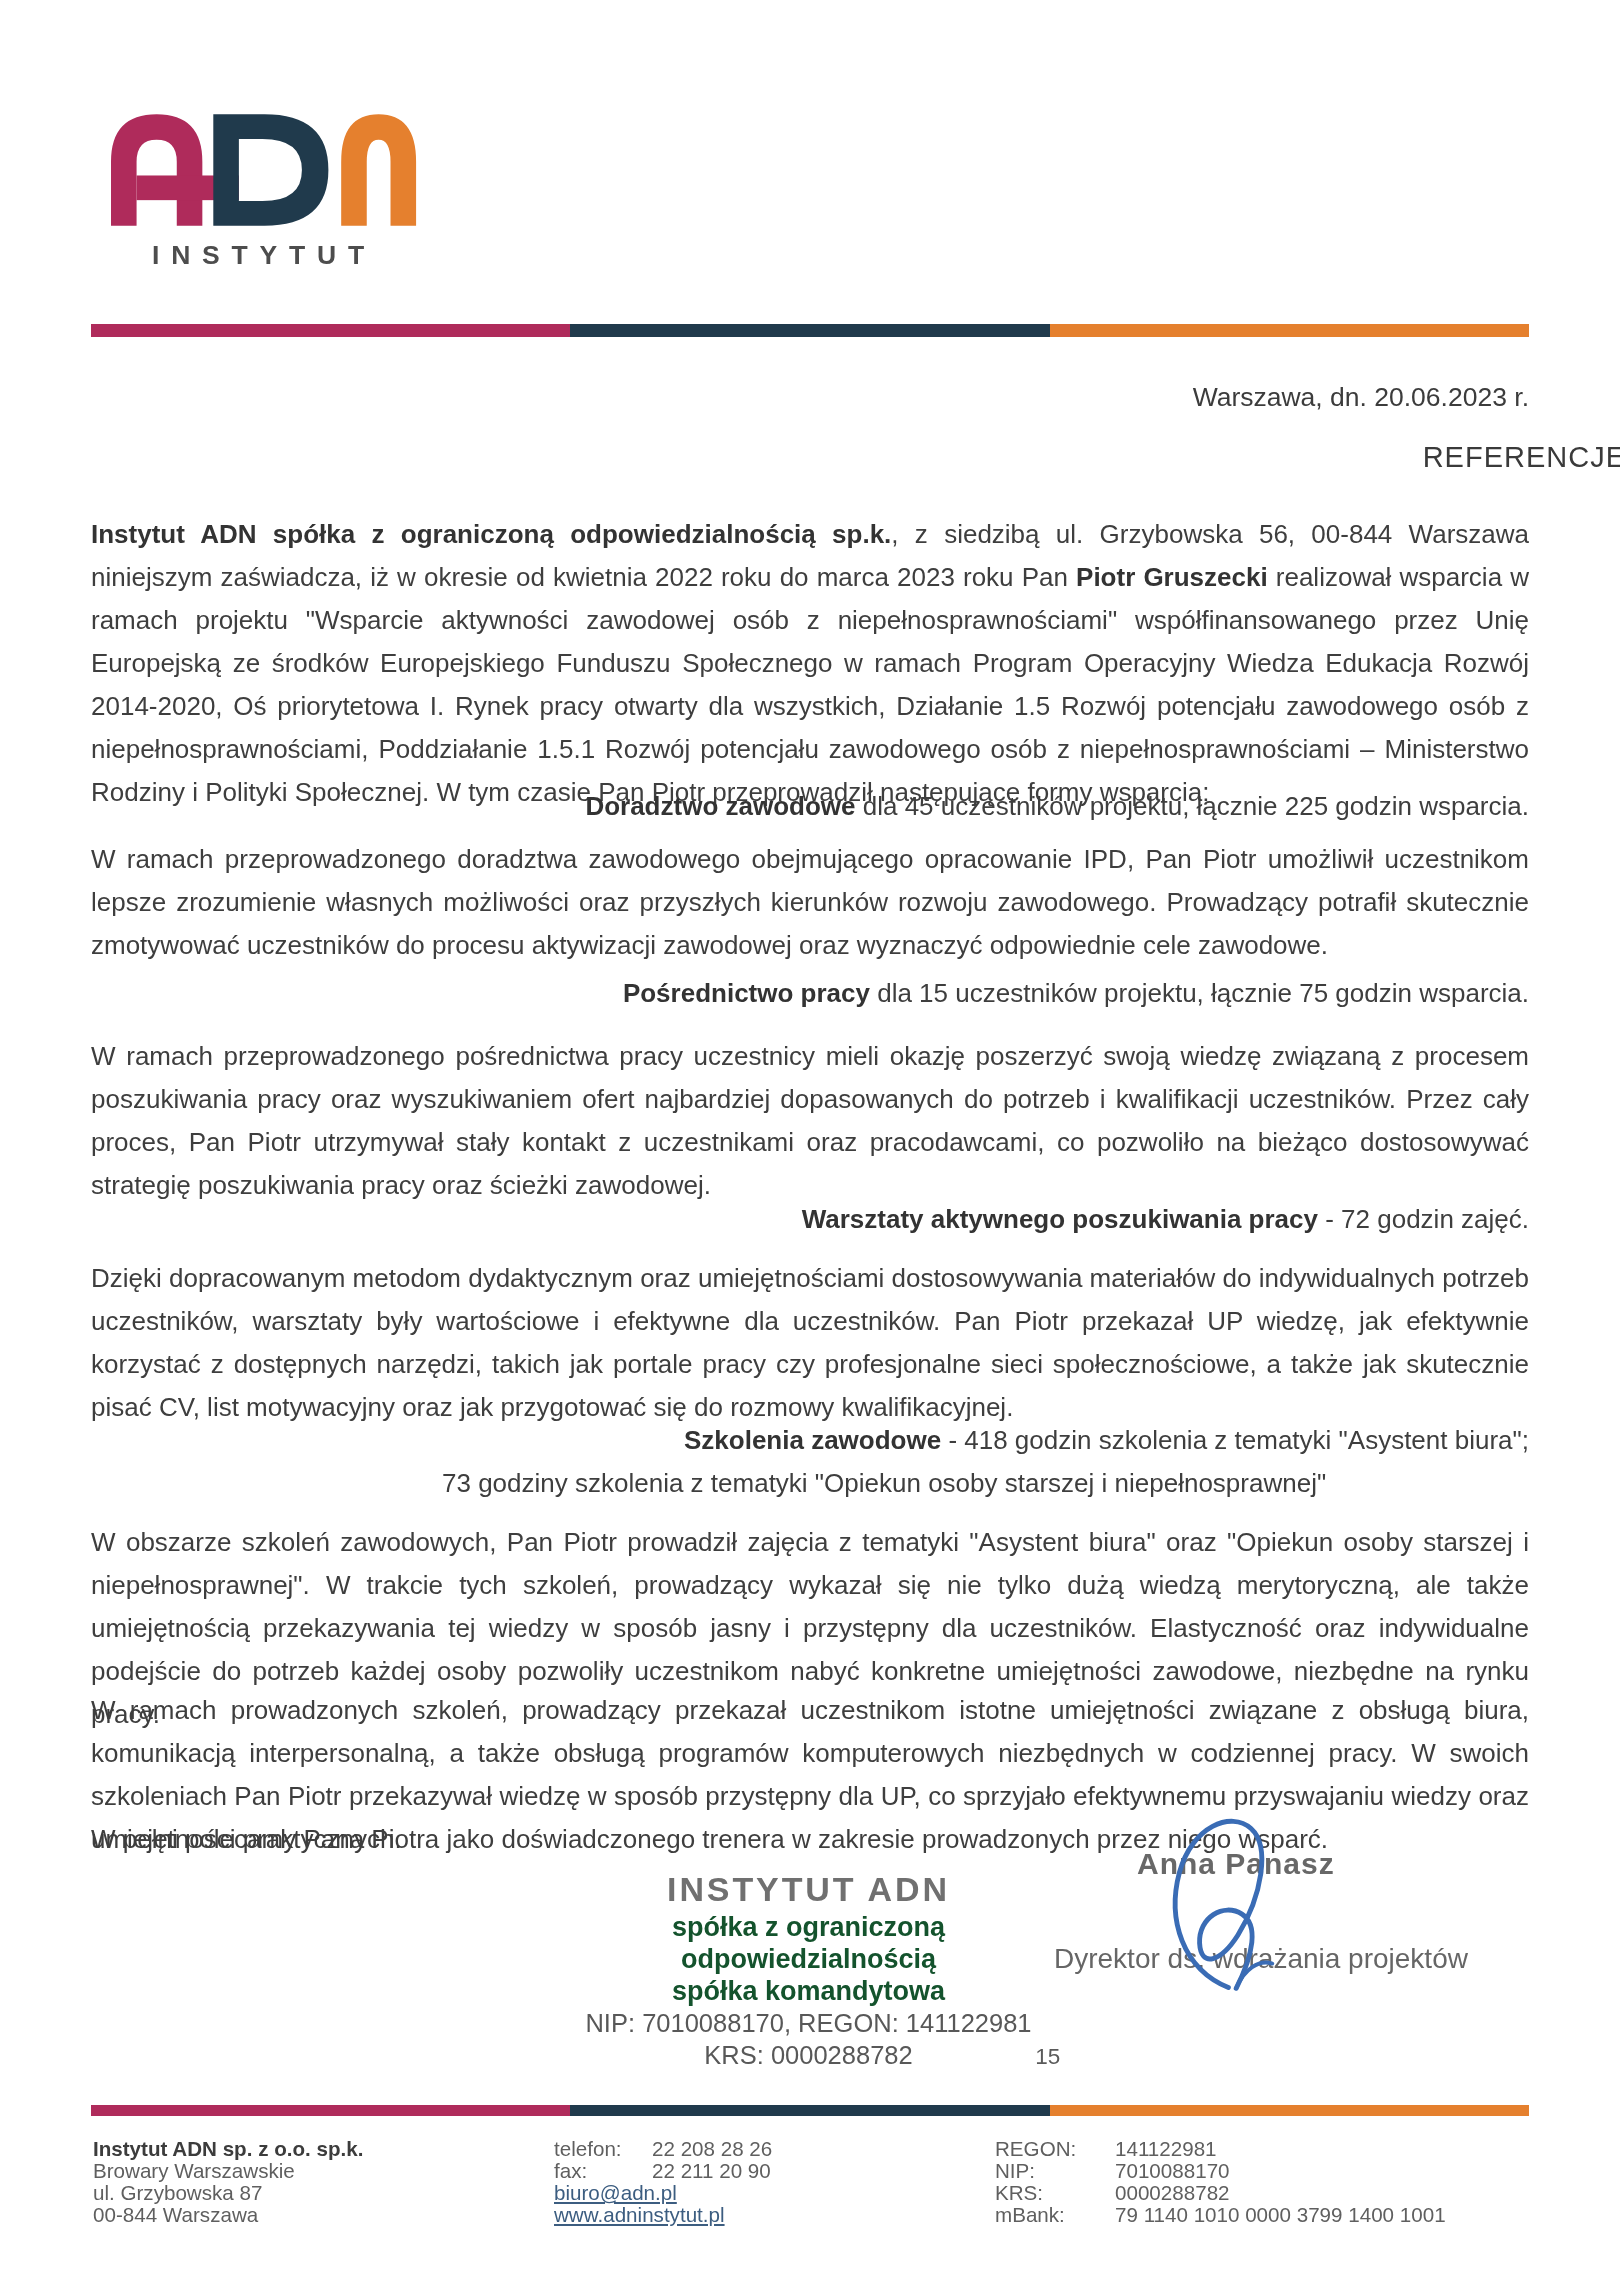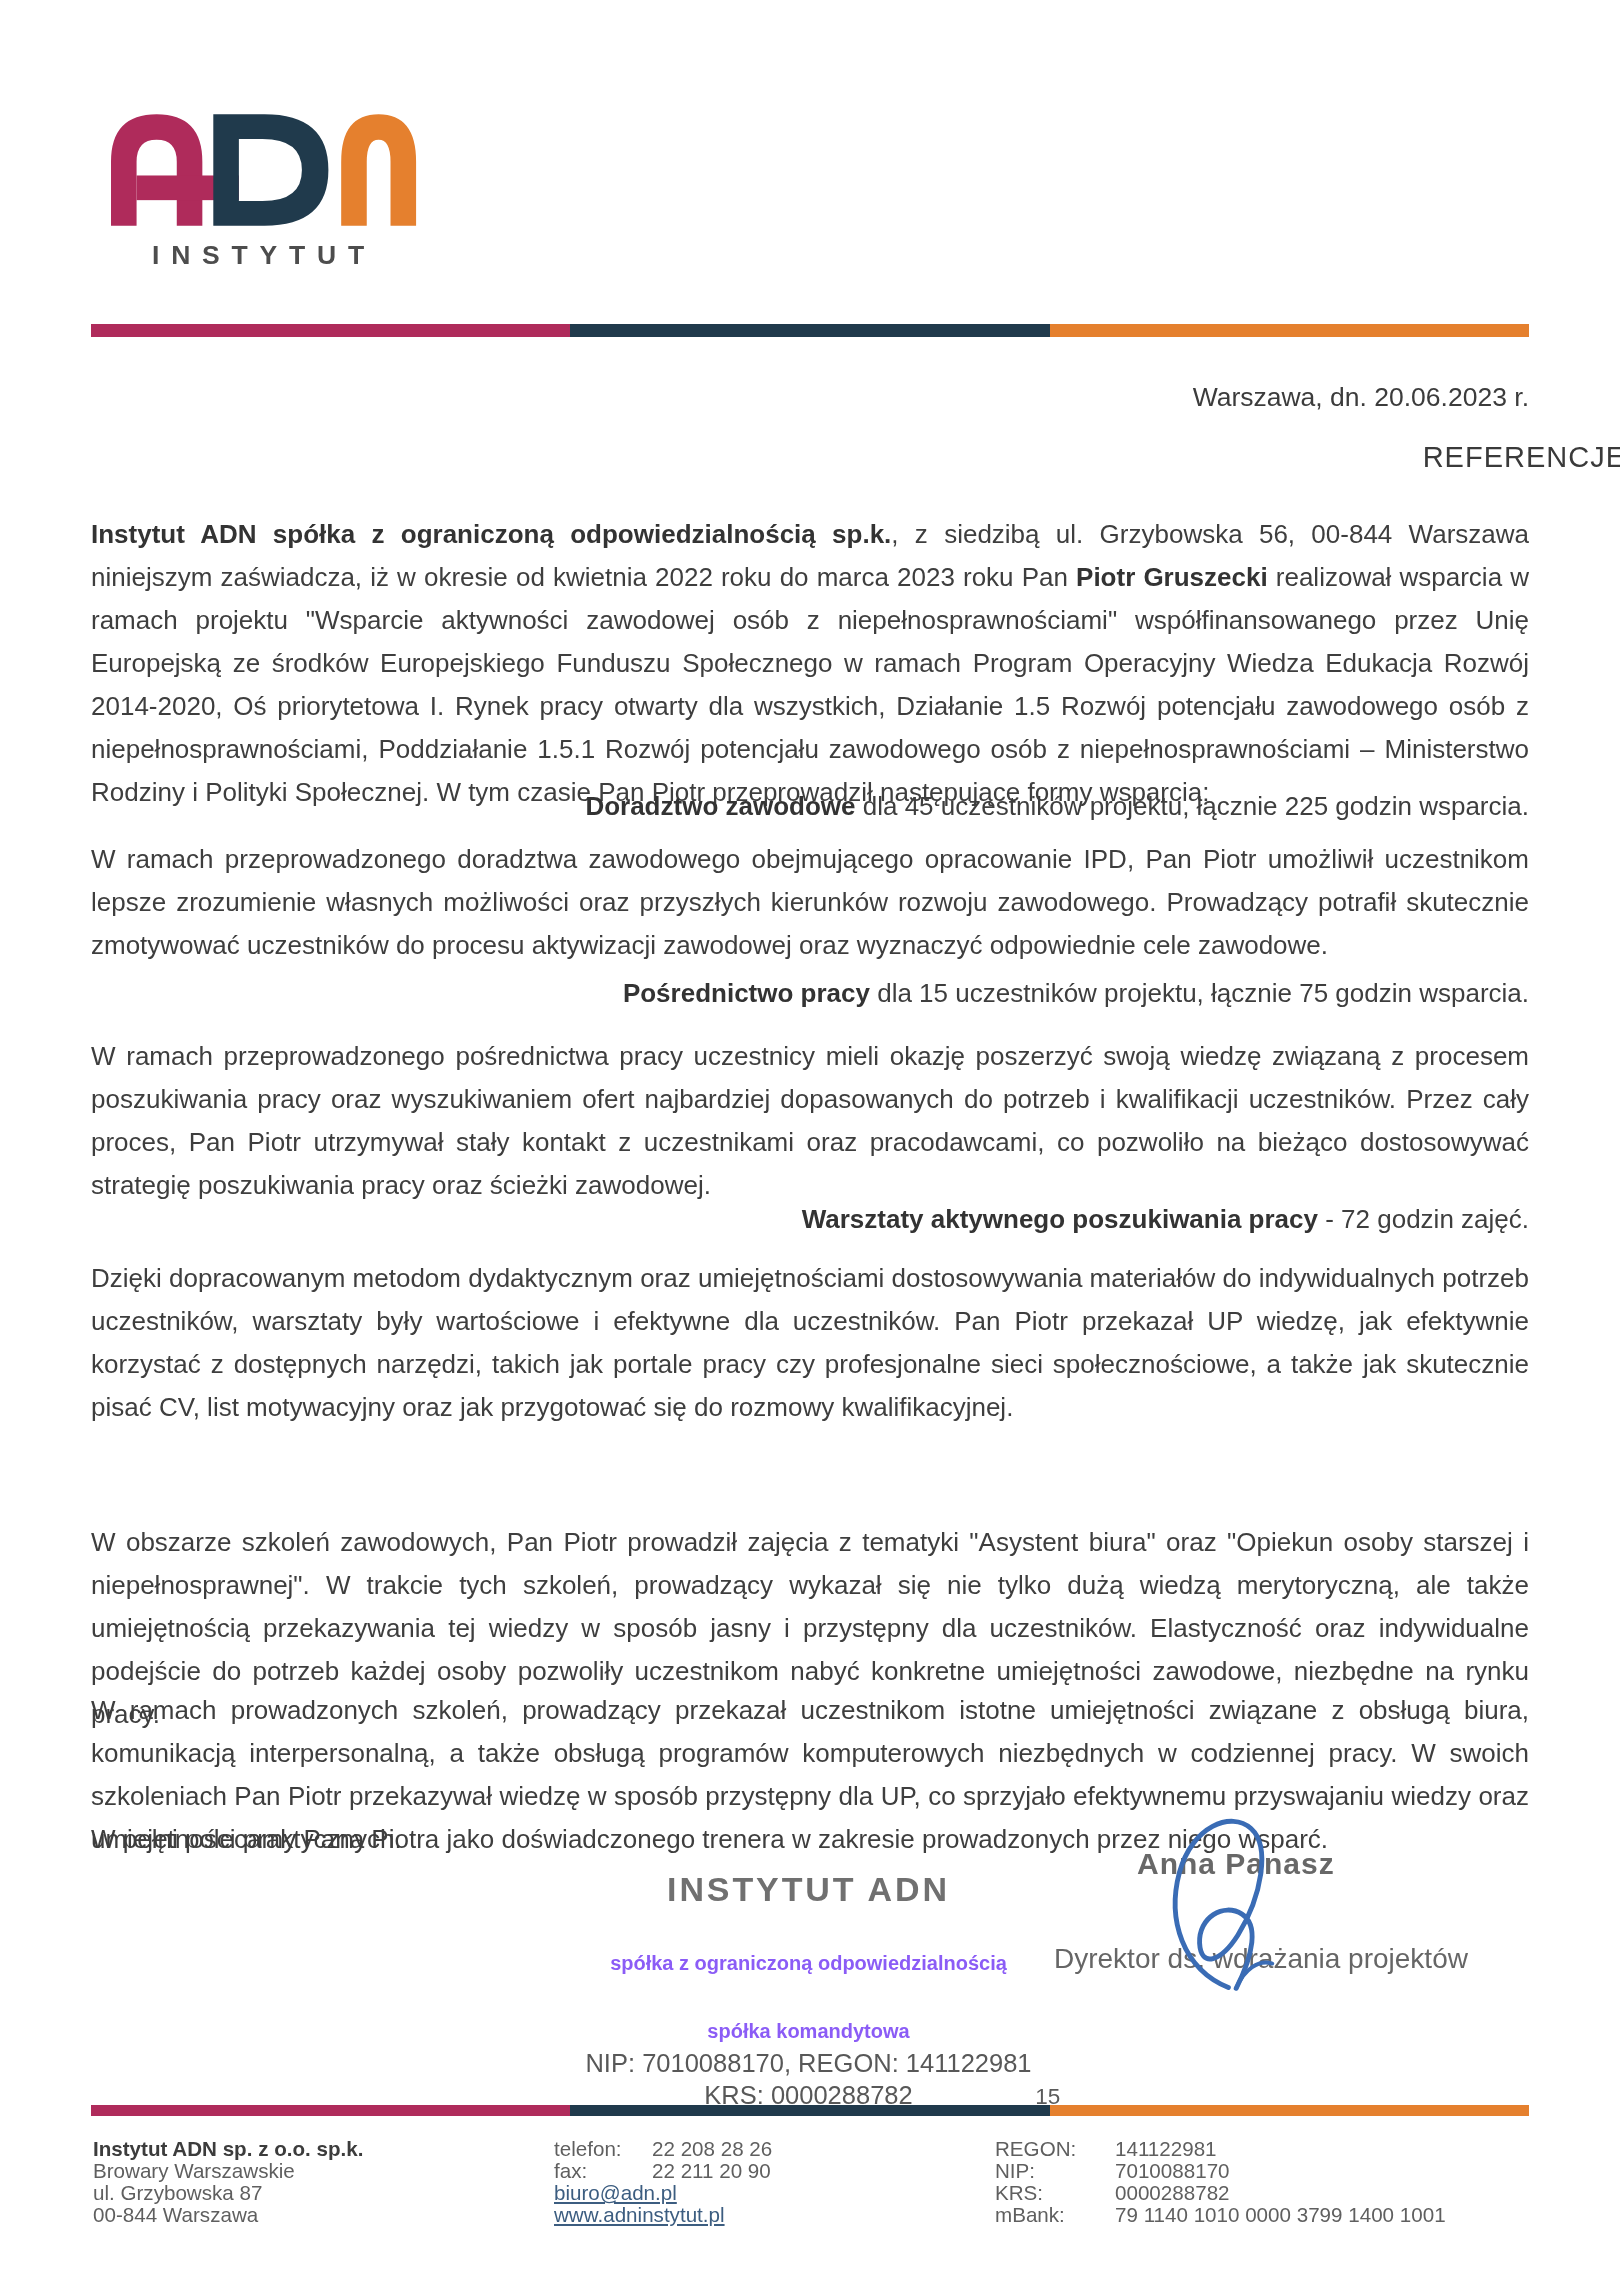--- a/index.html
+++ b/index.html
@@ -35,21 +35,21 @@
   
   .chunk{position:absolute;left:91px;width:1438px;}
   .blk{margin:0;font-size:26px;line-height:43px;color:#3e3e3e;}
   .blk .bold{font-weight:700;color:#333;}
   .para{text-align:justify;}
   .heading{text-align:right;padding-left:98px;}
   .heading-cont{text-align:left;padding-left:351px;}
   
   .stamp{position:absolute;left:549px;top:1868px;width:519px;text-align:center;color:#585858;}
   .stamp-line1{font-size:34px;font-weight:700;letter-spacing:2.9px;color:#707070;line-height:43px;}
-  .stamp-line-b{font-size:20px;font-weight:700;color:#8b5cf6;line-height:32px;margin-top:36px;}
+  .stamp-line-b{font-size:27px;font-weight:700;color:#14532d;line-height:32px;}
   .stamp-line{font-size:25.5px;color:#585858;line-height:32px;}
   .stamp-krs-row{position:relative;}
   .stamp-page-note{position:absolute;right:7.8px;top:2px;font-size:22.5px;color:#5a5a5a;}
   
   .sig-name{
     position:absolute;left:1137px;top:1847px;
     font-size:30px;font-weight:700;letter-spacing:1px;color:#686868;
   }
   .sig-title{
     position:absolute;left:1054px;top:1943px;
@@ -104,20 +104,24 @@
     </div>
   <div class="chunk" style="top:1035px">
       <p class="blk para"><span>W ramach przeprowadzonego pośrednictwa pracy uczestnicy mieli okazję poszerzyć swoją wiedzę związaną z procesem poszukiwania pracy oraz wyszukiwaniem ofert najbardziej dopasowanych do potrzeb i kwalifikacji uczestników. Przez cały proces, Pan Piotr utrzymywał stały kontakt z uczestnikami oraz pracodawcami, co pozwoliło na bieżąco dostosowywać strategię poszukiwania pracy oraz ścieżki zawodowej.</span></p>
     </div>
   <div class="chunk" style="top:1198px">
       <p class="blk heading"><span class="bold">Warsztaty aktywnego poszukiwania pracy</span><span> - 72 godzin zajęć.</span></p>
     </div>
   <div class="chunk" style="top:1257px">
       <p class="blk para"><span>Dzięki dopracowanym metodom dydaktycznym oraz umiejętnościami dostosowywania materiałów do indywidualnych potrzeb uczestników, warsztaty były wartościowe i efektywne dla uczestników. Pan Piotr przekazał UP wiedzę, jak efektywnie korzystać z dostępnych narzędzi, takich jak portale pracy czy profesjonalne sieci społecznościowe, a także jak skutecznie pisać CV, list motywacyjny oraz jak przygotować się do rozmowy kwalifikacyjnej.</span></p>
     </div>
+  <div class="chunk" style="top:1419px">
+      <p class="blk heading"><span class="bold">Szkolenia zawodowe</span><span> - 418 godzin szkolenia z tematyki "Asystent biura";</span></p>
+      <p class="blk heading-cont"><span>73 godziny szkolenia z tematyki "Opiekun osoby starszej i niepełnosprawnej"</span></p>
+    </div>
   <div class="chunk" style="top:1521px">
       <p class="blk para"><span>W obszarze szkoleń zawodowych, Pan Piotr prowadził zajęcia z tematyki "Asystent biura" oraz "Opiekun osoby starszej i niepełnosprawnej". W trakcie tych szkoleń, prowadzący wykazał się nie tylko dużą wiedzą merytoryczną, ale także umiejętnością przekazywania tej wiedzy w sposób jasny i przystępny dla uczestników. Elastyczność oraz indywidualne podejście do potrzeb każdej osoby pozwoliły uczestnikom nabyć konkretne umiejętności zawodowe, niezbędne na rynku pracy.</span></p>
     </div>
   <div class="chunk" style="top:1689px">
       <p class="blk para"><span>W ramach prowadzonych szkoleń, prowadzący przekazał uczestnikom istotne umiejętności związane z obsługą biura, komunikacją interpersonalną, a także obsługą programów komputerowych niezbędnych w codziennej pracy. W swoich szkoleniach Pan Piotr przekazywał wiedzę w sposób przystępny dla UP, co sprzyjało efektywnemu przyswajaniu wiedzy oraz umiejętności praktycznych.</span></p>
     </div>
   <div class="chunk" style="top:1818px">
       <p class="blk para"><span>W pełni polecamy Pana Piotra jako doświadczonego trenera w zakresie prowadzonych przez niego wsparć.</span></p>
     </div>
 

